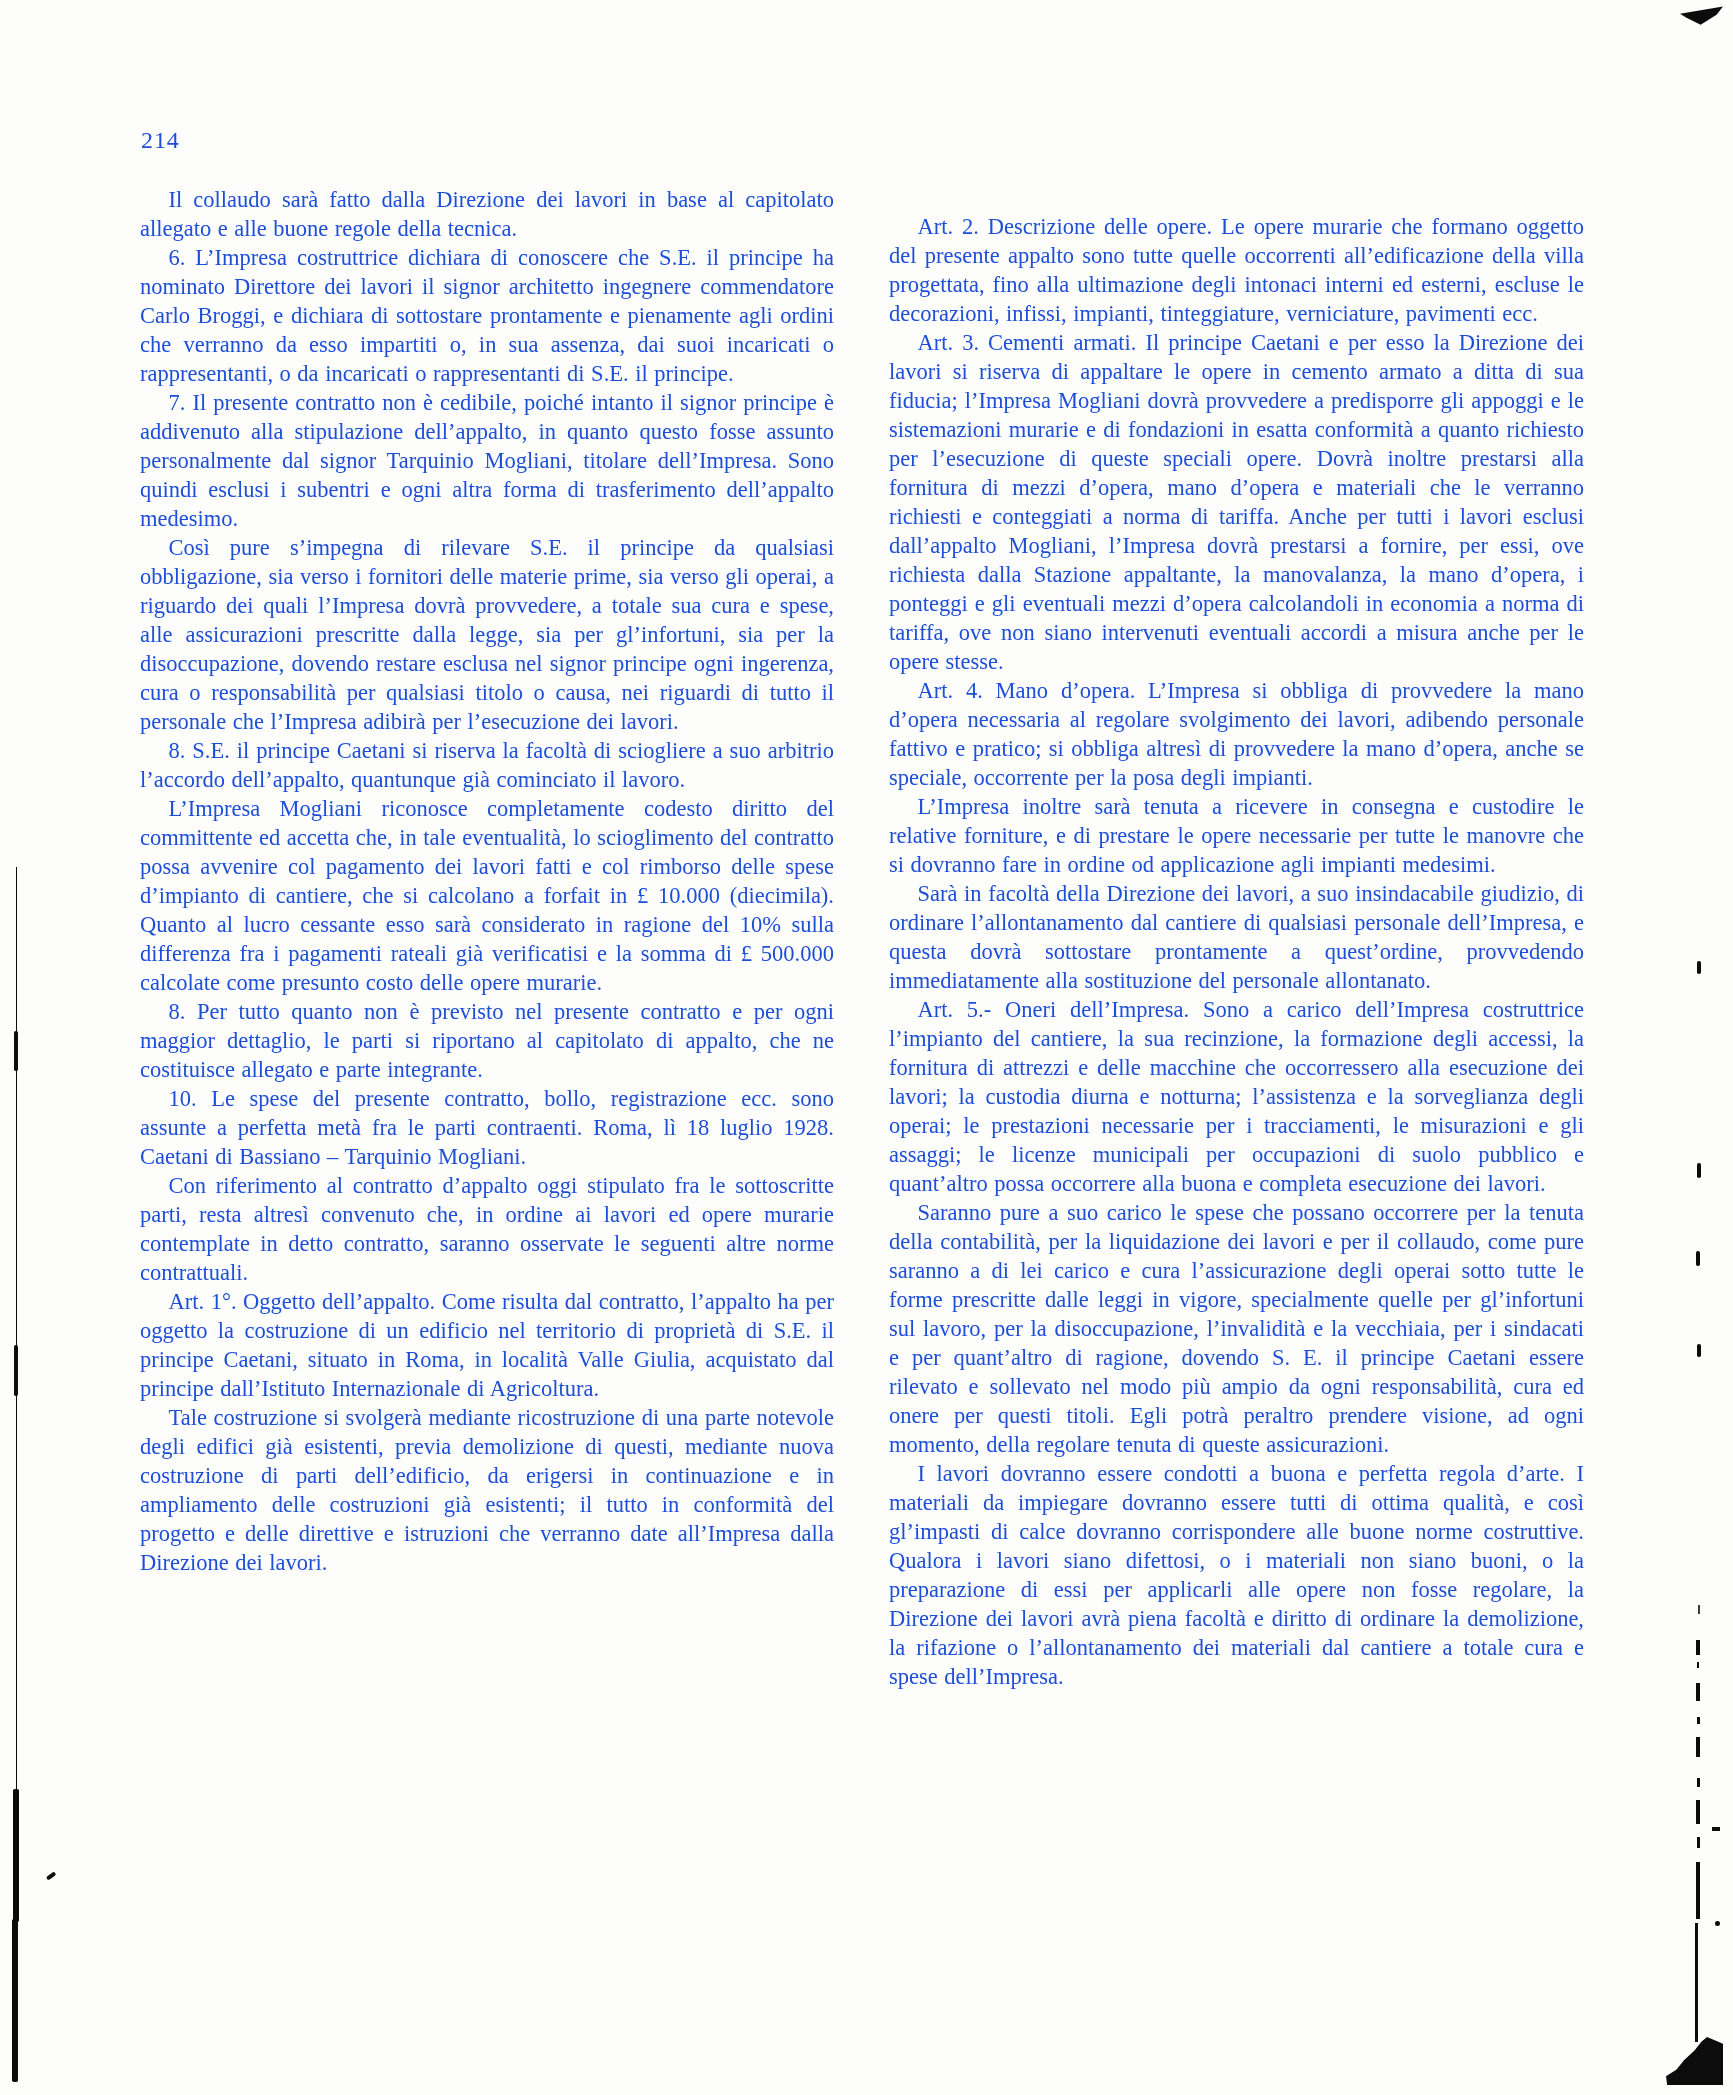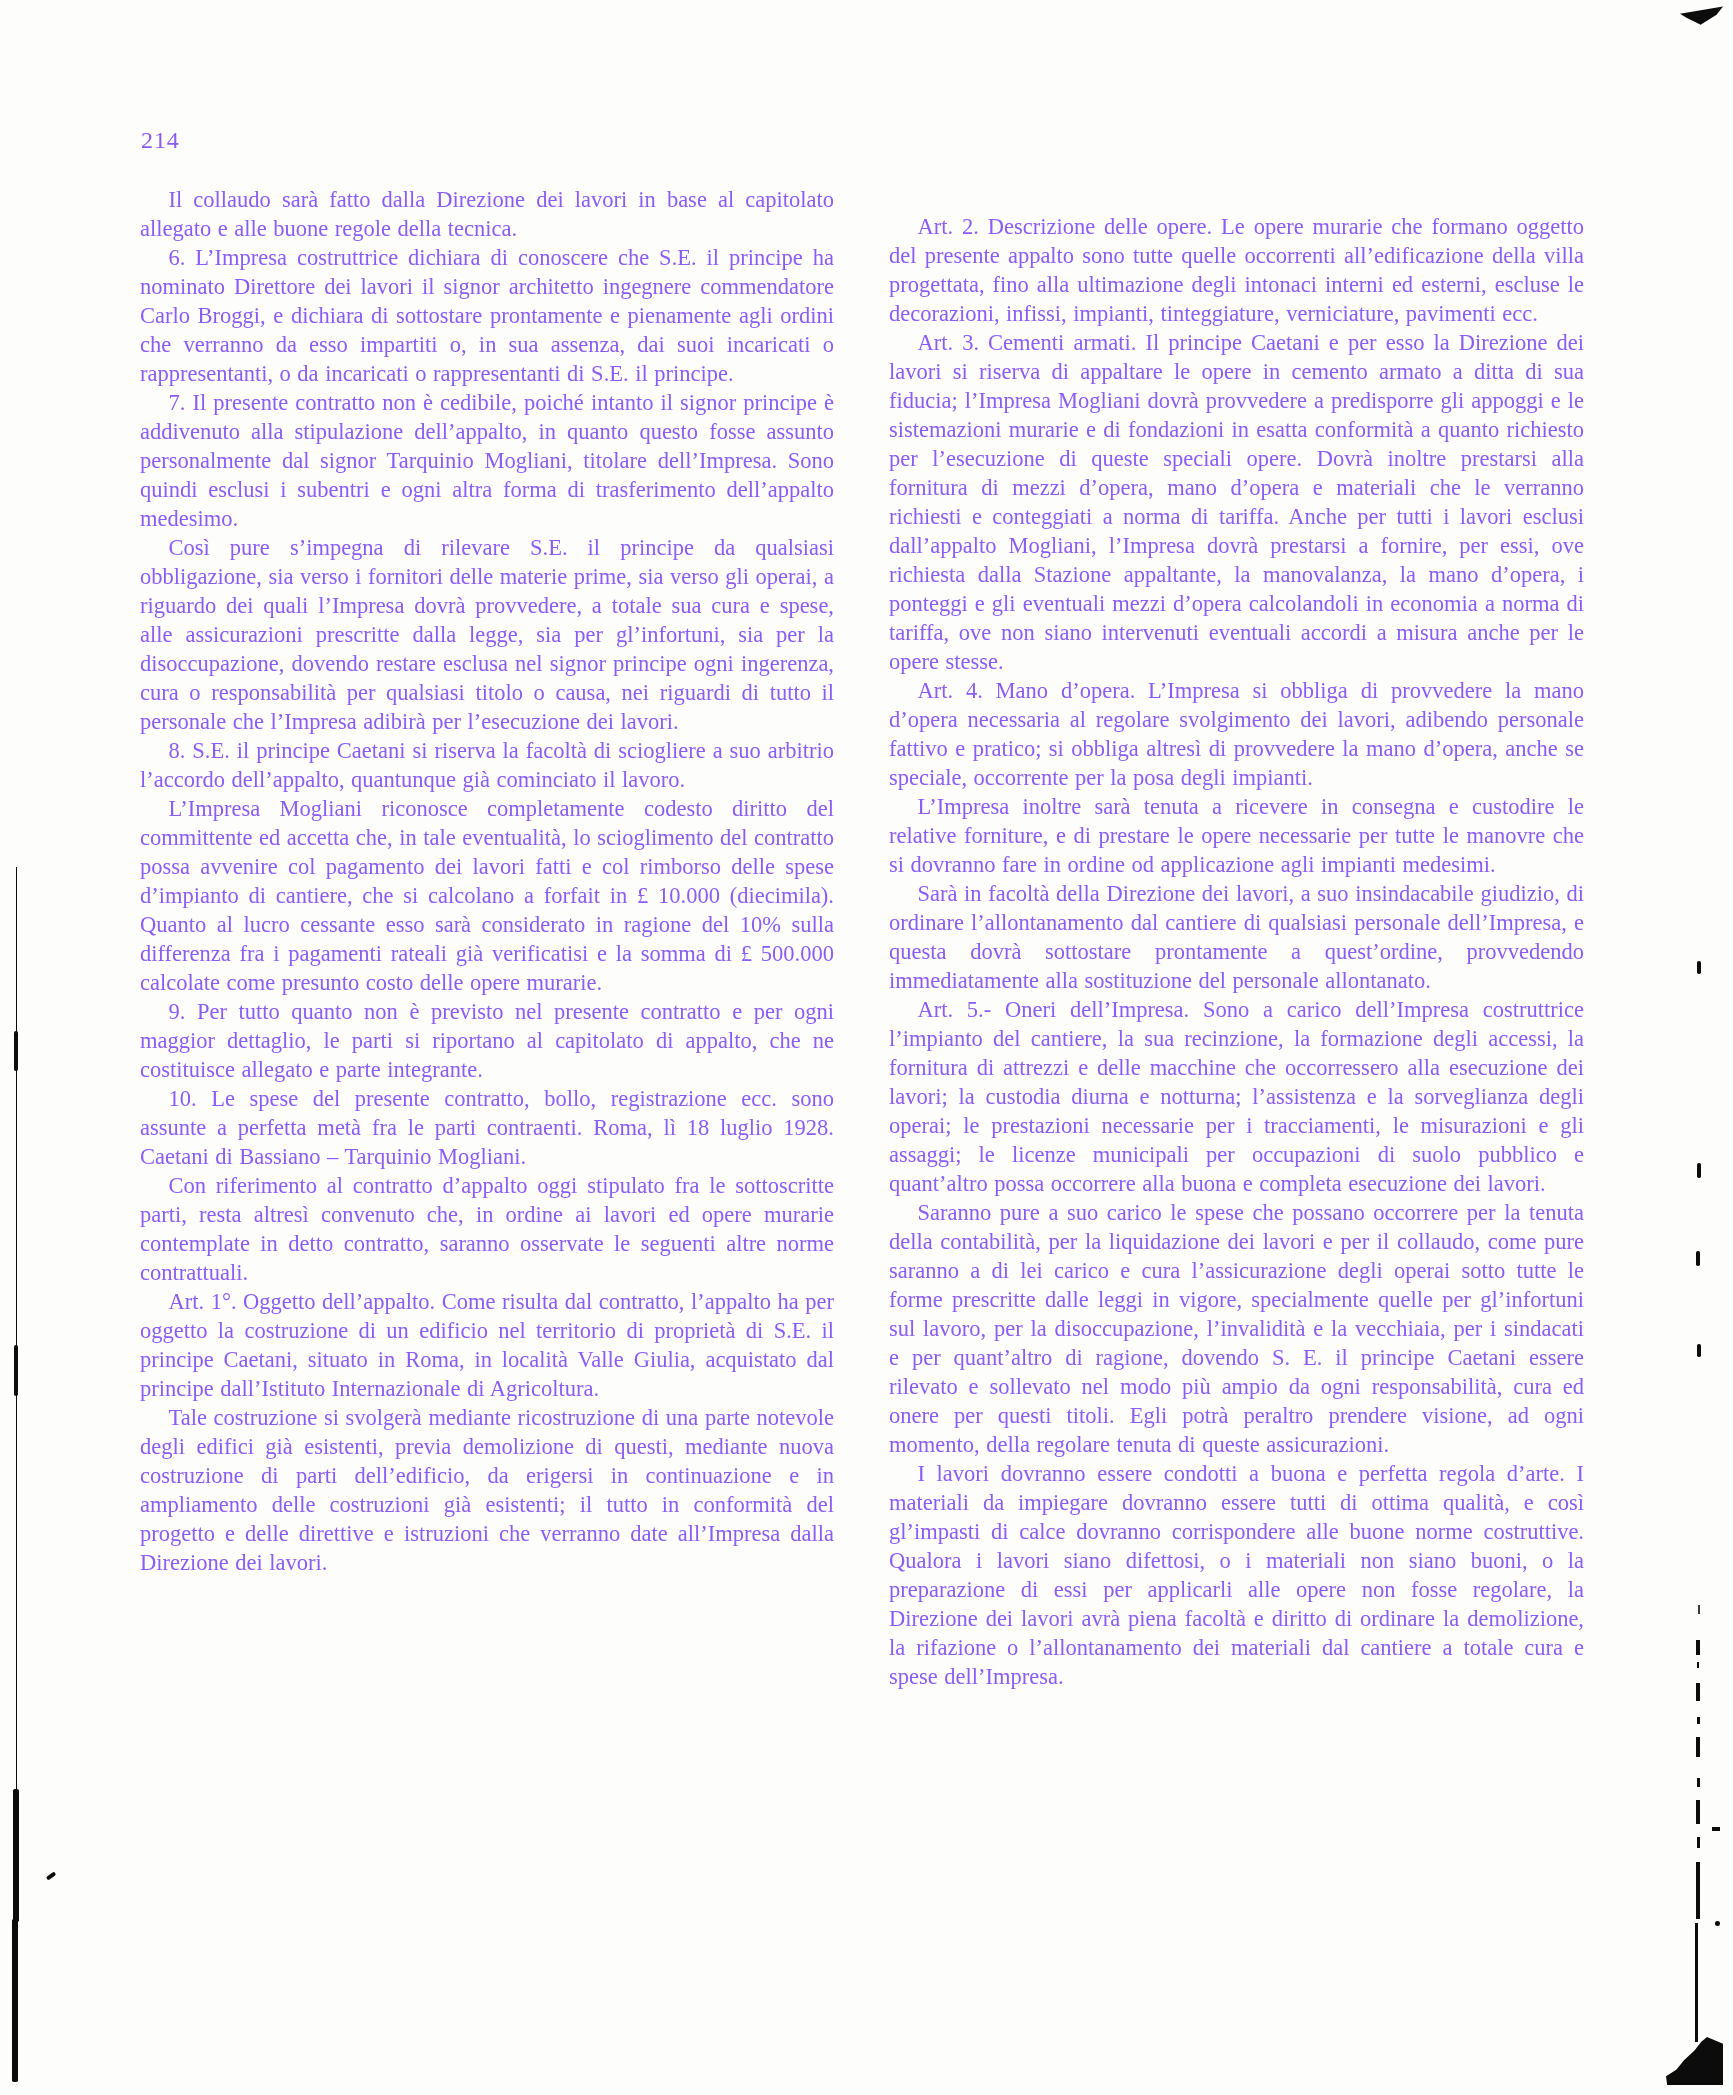--- a/index.html
+++ b/index.html
@@ -2,21 +2,21 @@
 <html lang="it" style="font-size:14.7px"><head>
 <meta charset="utf-8">
 <title>Document</title>
 <style>
   html,body{margin:0;padding:0;background:#fdfdfc;}
   .page{
     position:relative;
     width:1734px;height:2096px;
     background:#fdfdfc;
     font-family:"Liberation Serif","DejaVu Serif",serif;
-    color:#8b5cf6;
+    color:#1d4ed8;
     overflow:hidden;
   }
   .page-number{
     position:absolute;left:141px;top:127px;
     font-size:24px;letter-spacing:0.9px;
   }
   .col{
     position:absolute;top:185px;
     text-align:justify;
     font-size:22.5px;
@@ -42,21 +42,21 @@
 
   <div class="page-number">214</div>
 
   <div class="col col-left">
     <p>Il collaudo sarà fatto dalla Direzione dei lavori in base al capitolato allegato e alle buone regole della tecnica.</p>
     <p>6. L’Impresa costruttrice dichiara di conoscere che S.E. il principe ha nominato Direttore dei lavori il signor architetto ingegnere commendatore Carlo Broggi, e dichiara di sottostare prontamente e pienamente agli ordini che verranno da esso impartiti o, in sua assenza, dai suoi incaricati o rappresentanti, o da incaricati o rappresentanti di S.E. il principe.</p>
     <p>7. Il presente contratto non è cedibile, poiché intanto il signor principe è addivenuto alla stipulazione dell’appalto, in quanto questo fosse assunto personalmente dal signor Tarquinio Mogliani, titolare dell’Impresa. Sono quindi esclusi i subentri e ogni altra forma di trasferimento dell’appalto medesimo.</p>
     <p>Così pure s’impegna di rilevare S.E. il principe da qualsiasi obbligazione, sia verso i fornitori delle materie prime, sia verso gli operai, a riguardo dei quali l’Impresa dovrà provvedere, a totale sua cura e spese, alle assicurazioni prescritte dalla legge, sia per gl’infortuni, sia per la disoccupazione, dovendo restare esclusa nel signor principe ogni ingerenza, cura o responsabilità per qualsiasi titolo o causa, nei riguardi di tutto il personale che l’Impresa adibirà per l’esecuzione dei lavori.</p>
     <p>8. S.E. il principe Caetani si riserva la facoltà di sciogliere a suo arbitrio l’accordo dell’appalto, quantunque già cominciato il lavoro.</p>
     <p>L’Impresa Mogliani riconosce completamente codesto diritto del committente ed accetta che, in tale eventualità, lo scioglimento del contratto possa avvenire col pagamento dei lavori fatti e col rimborso delle spese d’impianto di cantiere, che si calcolano a forfait in £ 10.000 (diecimila). Quanto al lucro cessante esso sarà considerato in ragione del 10% sulla differenza fra i pagamenti rateali già verificatisi e la somma di £ 500.000 calcolate come presunto costo delle opere murarie.</p>
-    <p>9. Per tutto quanto non è previsto nel presente contratto e per ogni maggior dettaglio, le parti si riportano al capitolato di appalto, che ne costituisce allegato e parte integrante.</p>
+    <p>8. Per tutto quanto non è previsto nel presente contratto e per ogni maggior dettaglio, le parti si riportano al capitolato di appalto, che ne costituisce allegato e parte integrante.</p>
     <p>10. Le spese del presente contratto, bollo, registrazione ecc. sono assunte a perfetta metà fra le parti contraenti. Roma, lì 18 luglio 1928. Caetani di Bassiano – Tarquinio Mogliani.</p>
     <p>Con riferimento al contratto d’appalto oggi stipulato fra le sottoscritte parti, resta altresì convenuto che, in ordine ai lavori ed opere murarie contemplate in detto contratto, saranno osservate le seguenti altre norme contrattuali.</p>
     <p>Art. 1°. Oggetto dell’appalto. Come risulta dal contratto, l’appalto ha per oggetto la costruzione di un edificio nel territorio di proprietà di S.E. il principe Caetani, situato in Roma, in località Valle Giulia, acquistato dal principe dall’Istituto Internazionale di Agricoltura.</p>
     <p>Tale costruzione si svolgerà mediante ricostruzione di una parte notevole degli edifici già esistenti, previa demolizione di questi, mediante nuova costruzione di parti dell’edificio, da erigersi in continuazione e in ampliamento delle costruzioni già esistenti; il tutto in conformità del progetto e delle direttive e istruzioni che verranno date all’Impresa dalla Direzione dei lavori.</p>
   </div>
 
   <div class="col col-right">
     <p>Art. 2. Descrizione delle opere. Le opere murarie che formano oggetto del presente appalto sono tutte quelle occorrenti all’edificazione della villa progettata, fino alla ultimazione degli intonaci interni ed esterni, escluse le decorazioni, infissi, impianti, tinteggiature, verniciature, pavimenti ecc.</p>
     <p>Art. 3. Cementi armati.  Il principe Caetani e per esso la Direzione dei lavori si riserva di appaltare le opere in cemento armato a ditta di sua fiducia; l’Impresa Mogliani dovrà provvedere a predisporre gli appoggi e le sistemazioni murarie e di fondazioni in esatta conformità a quanto richiesto per l’esecuzione di queste speciali opere. Dovrà inoltre prestarsi alla fornitura di mezzi d’opera, mano d’opera e materiali che le verranno richiesti e conteggiati a norma di tariffa. Anche per tutti i lavori esclusi dall’appalto Mogliani, l’Impresa dovrà prestarsi a fornire, per essi, ove richiesta dalla Stazione appaltante, la manovalanza, la mano d’opera, i ponteggi e gli eventuali mezzi d’opera calcolandoli in economia a norma di tariffa, ove non siano intervenuti eventuali accordi a misura anche per le opere stesse.</p>
     <p>Art. 4. Mano d’opera. L’Impresa si obbliga di provvedere la mano d’opera necessaria al regolare svolgimento dei lavori, adibendo personale fattivo e pratico; si obbliga altresì di provvedere la mano d’opera, anche se speciale, occorrente per la posa degli impianti.</p>

